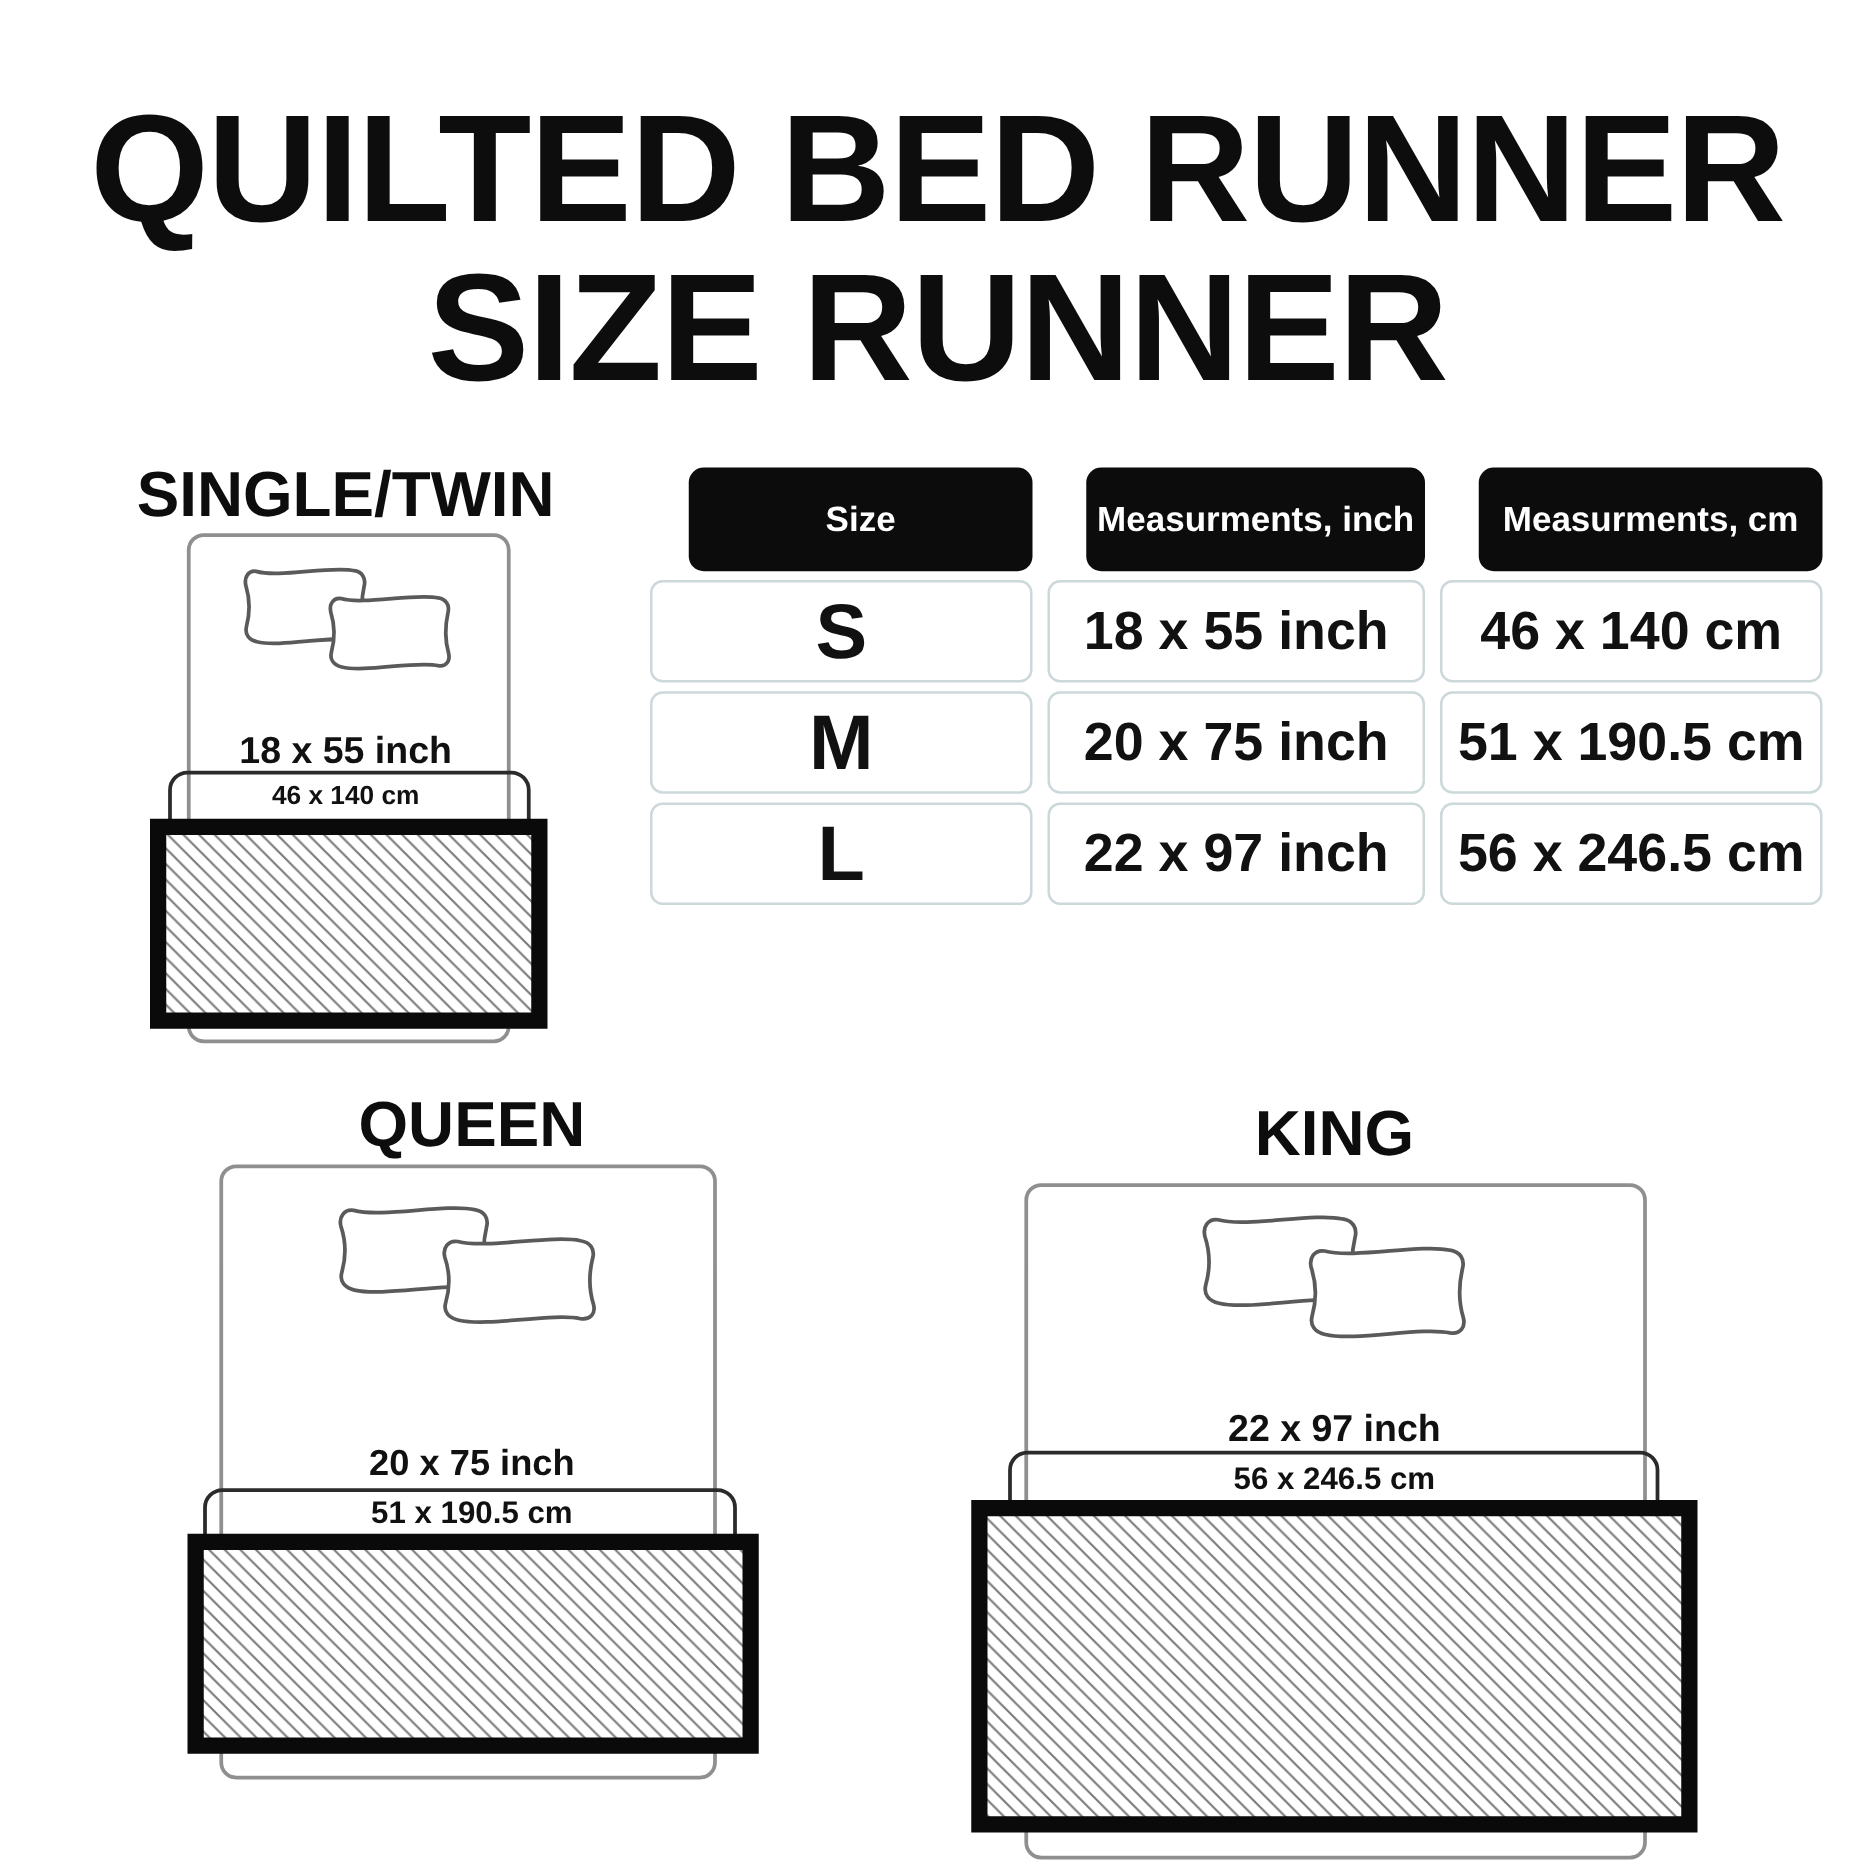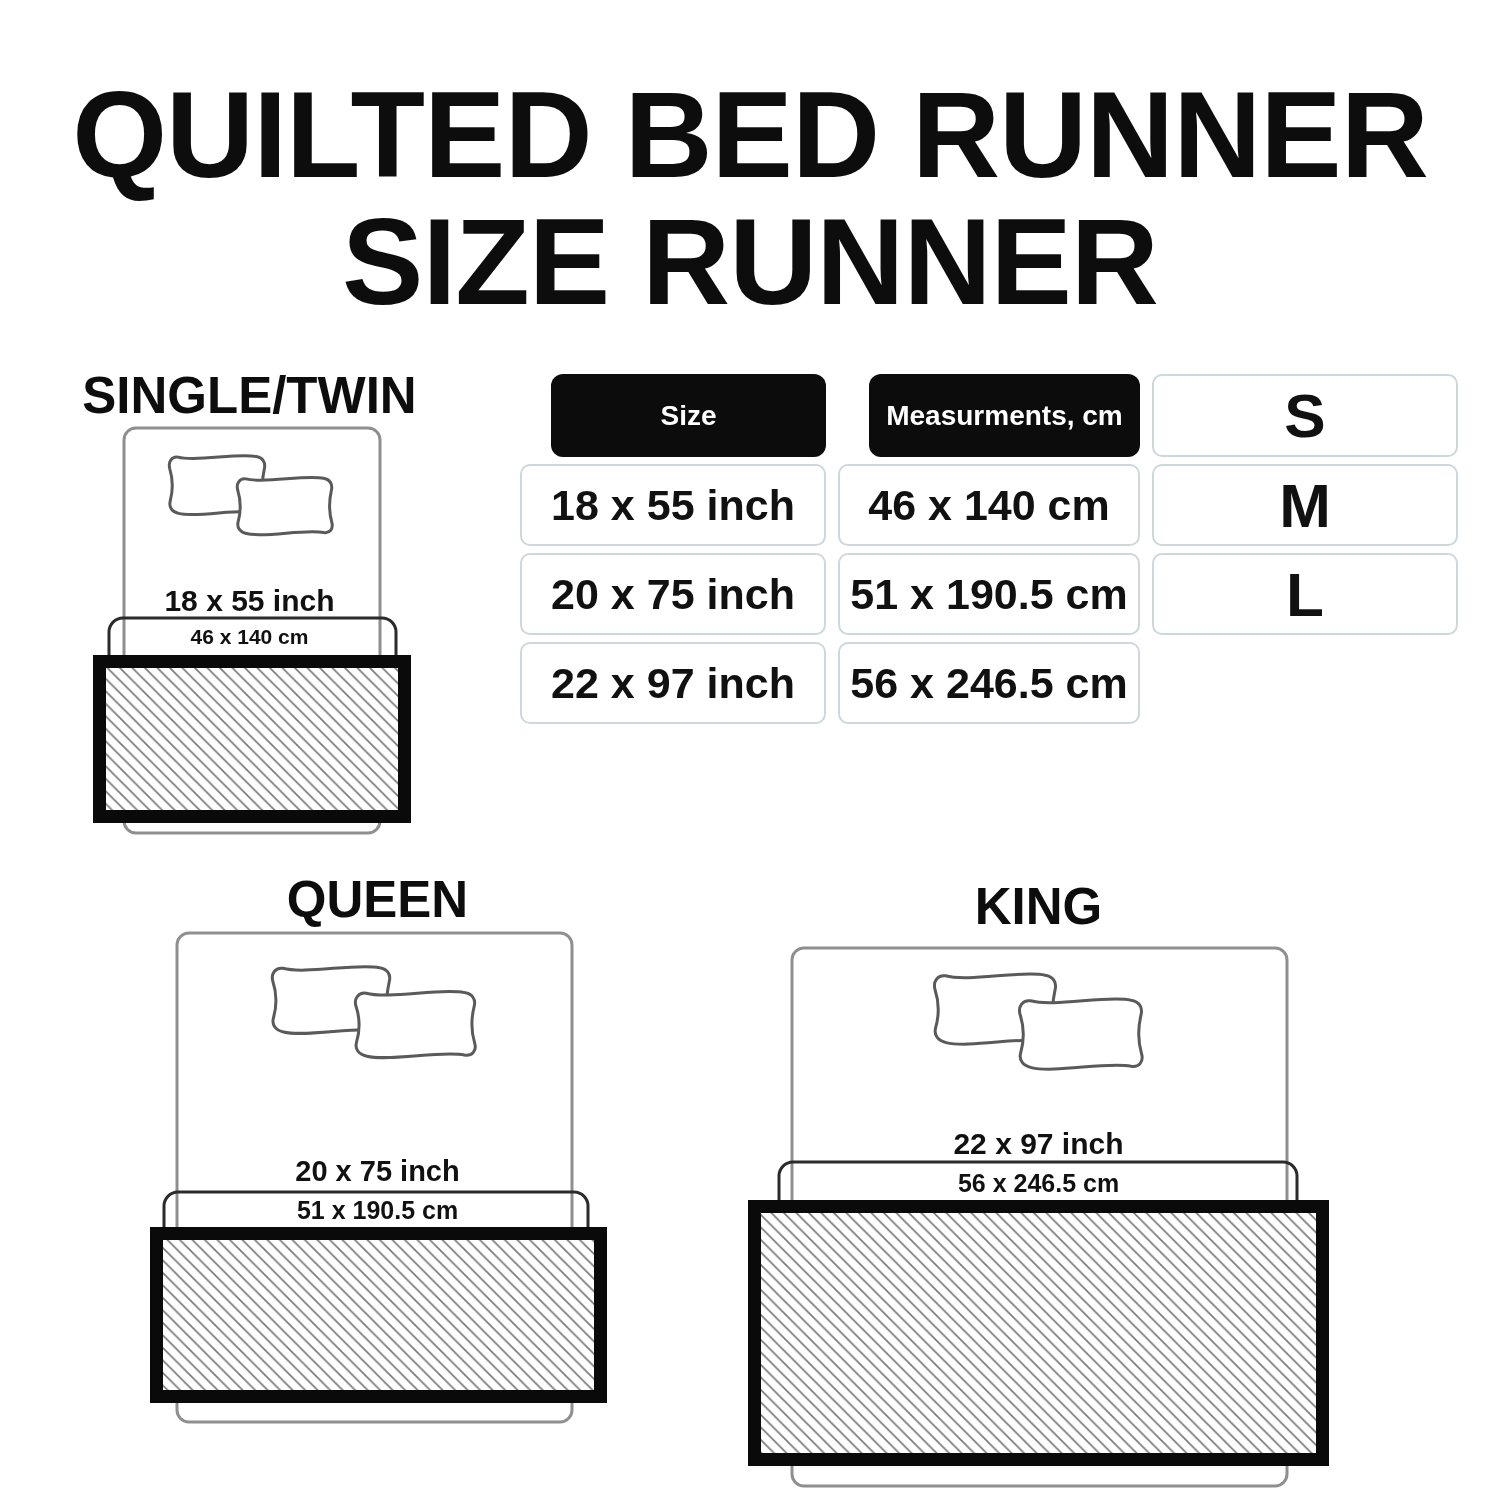--- a/index.html
+++ b/index.html
@@ -41,31 +41,31 @@
     position:absolute; top:0; left:0; width:100%; margin:0;
     text-align:center; font-weight:bold; font-size:51px; line-height:58px;
     color:#0d0d0d; letter-spacing:0px;
   }
   .diagram svg { position:absolute; left:0; }
   .dim {
     position:absolute; left:0; width:100%; text-align:center;
     font-weight:bold; color:#111111; z-index:3;
   }
 
-  #d-st   { left:72px;  top:367px; width:355px; height:480px;text-decoration:underline; }
+  #d-st   { left:99px;  top:367px; width:355px; height:480px;text-decoration:underline; }
   #d-st svg   { top:53px; }
   #d-st .inch { top:219px; font-size:30px; line-height:30px; }
   #d-st .cm   { top:257px; font-size:21px; line-height:25px; }
 
   #d-queen { left:140px; top:871px; width:475px; height:560px; }
   #d-queen svg   { top:54px; }
   #d-queen .inch { top:285px; font-size:29px; line-height:30px; }
   #d-queen .cm   { top:326px; font-size:25px; line-height:26px; }
 
-  #d-king { left:736px; top:878px; width:605px; height:614px; }
+  #d-king { left:765px; top:878px; width:605px; height:614px; }
   #d-king svg   { top:62px; }
   #d-king .inch { top:251px; font-size:30px; line-height:30px; }
   #d-king .cm   { top:292px; font-size:25px; line-height:26px; }
 </style>
 </head>
 <body>
 
 <div class="canvas">
 
   <svg width="0" height="0" style="position:absolute" aria-hidden="true">
@@ -78,20 +78,21 @@
     </defs>
   </svg>
 
   <div class="title">
     <div>QUILTED BED RUNNER</div>
     <div>SIZE RUNNER</div>
   </div>
 
   <div class="size-table">
     <div class="hcell">Size</div>
+    <div class="hcell">Measurments, inch</div>
     <div class="hcell">Measurments, cm</div>
 
     <div class="cell size">S</div>
     <div class="cell">18 x 55 inch</div>
     <div class="cell">46 x 140 cm</div>
 
     <div class="cell size">M</div>
     <div class="cell">20 x 75 inch</div>
     <div class="cell">51 x 190.5 cm</div>
 

